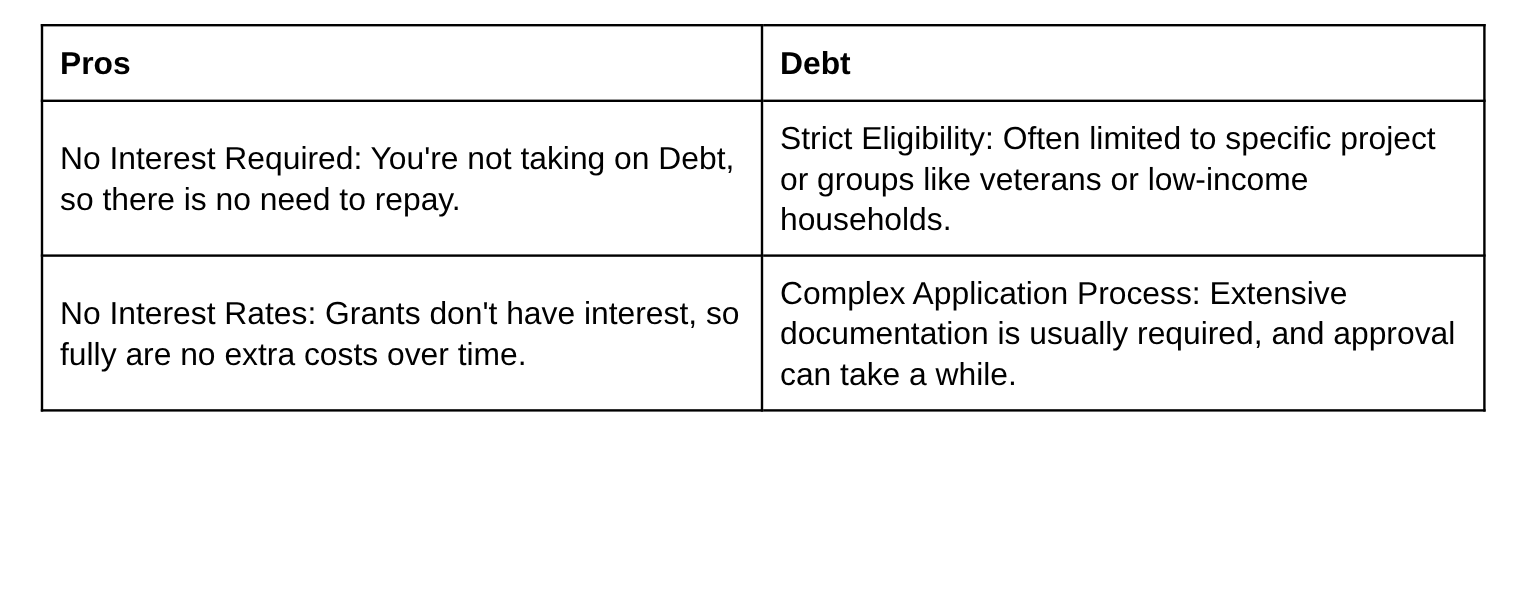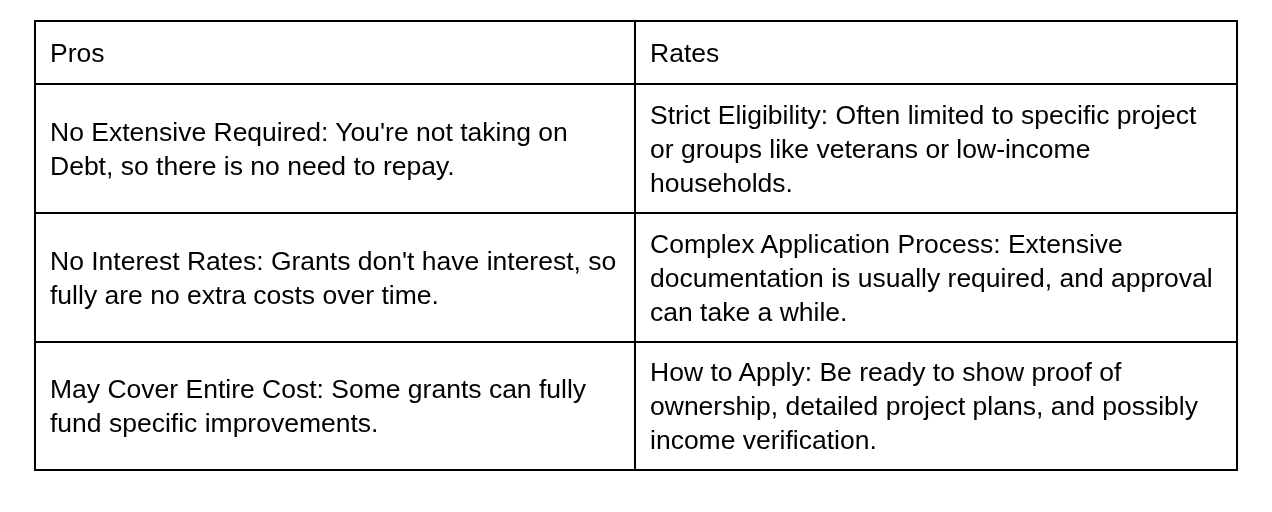--- a/index.html
+++ b/index.html
@@ -5,45 +5,41 @@
     html, body { margin: 0; padding: 0; background: #ffffff; }
     body { width: 1272px; height: 512px; position: relative; font-family: "Liberation Sans", sans-serif; color: #000; }
     table.pc {
       position: absolute; left: 34px; top: 20px;
       width: 1202px; border-collapse: collapse; table-layout: fixed;
     }
     table.pc td, table.pc th {
       border: 2px solid #000; vertical-align: middle; text-align: left;
       padding: 0 14px; font-size: 26.5px; line-height: 34px; font-weight: normal;
     }
-    table.pc th { font-weight: normal; height: 61px; }
+    table.pc th { font-weight: bold; height: 61px; }
     table.pc tr.r1 td { height: 127px; }
     table.pc tr.r2 td { height: 127px; }
     table.pc tr.r3 td { height: 126px; }
     col.c1 { width: 600px; } col.c2 { width: 602px; }
   </style>
 </head>
 <body>
 
 <table class="pc">
   <colgroup>
       <col class="c1">
       <col class="c2">
     </colgroup>
   <tbody>
       <tr>
     <th>Pros</th>
-    <th>Rates</th>
+    <th>Debt</th>
   </tr>
   <tr class="r1">
-    <td>No Extensive Required: You're not taking on Debt, so there is no need to repay.</td>
+    <td>No Interest Required: You're not taking on Debt, so there is no need to repay.</td>
     <td>Strict Eligibility: Often limited to specific project or groups like veterans or low-income households.</td>
   </tr>
   <tr class="r2">
     <td>No Interest Rates: Grants don't have interest, so fully are no extra costs over time.</td>
     <td>Complex Application Process: Extensive documentation is usually required, and approval can take a while.</td>
   </tr>
-  <tr class="r3">
-    <td>May Cover Entire Cost: Some grants can fully fund specific improvements.</td>
-    <td>How to Apply: Be ready to show proof of ownership, detailed project plans, and possibly income verification.</td>
-  </tr>
 </tbody>
   </table>
 
 </body></html>

